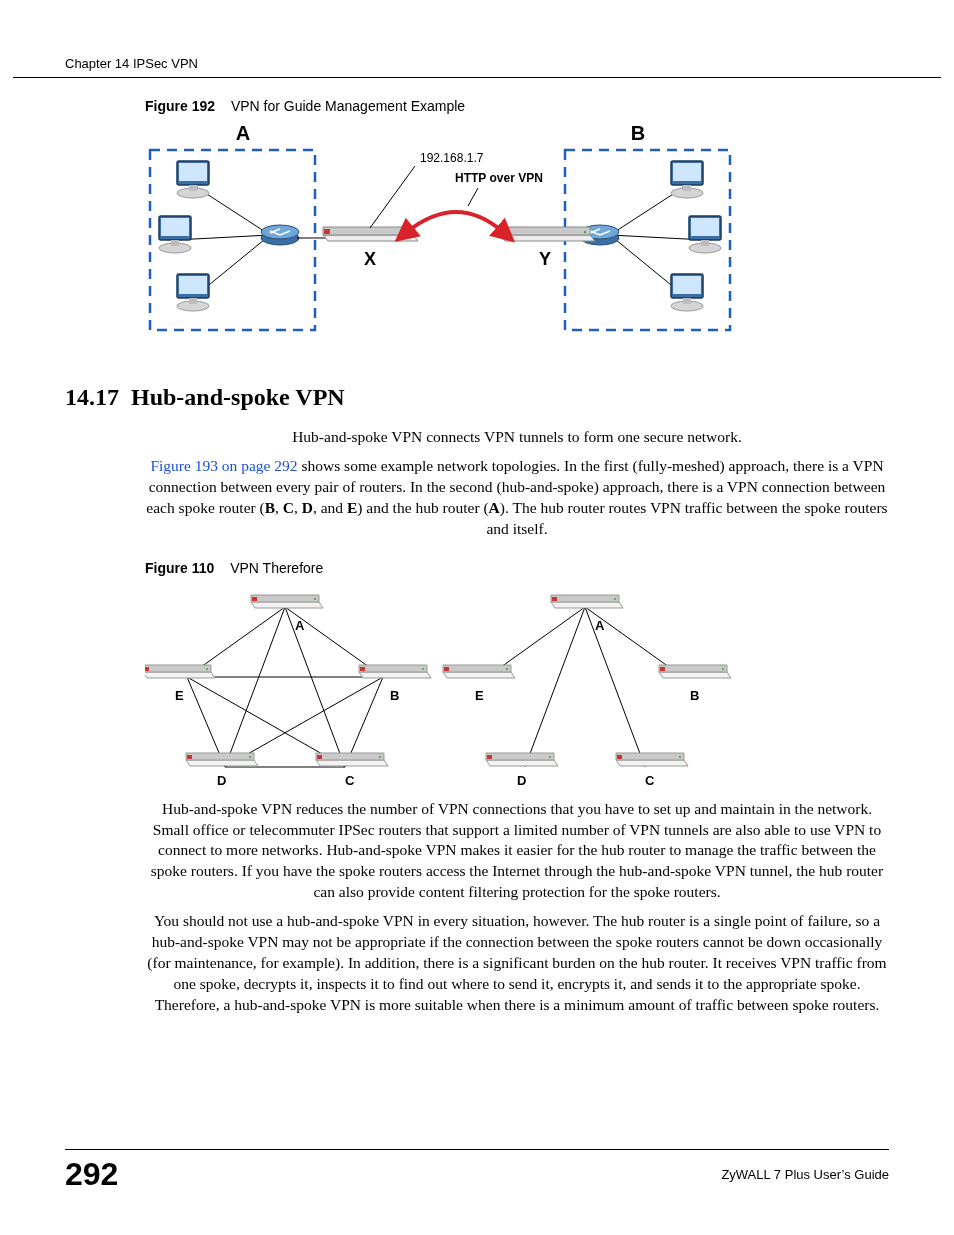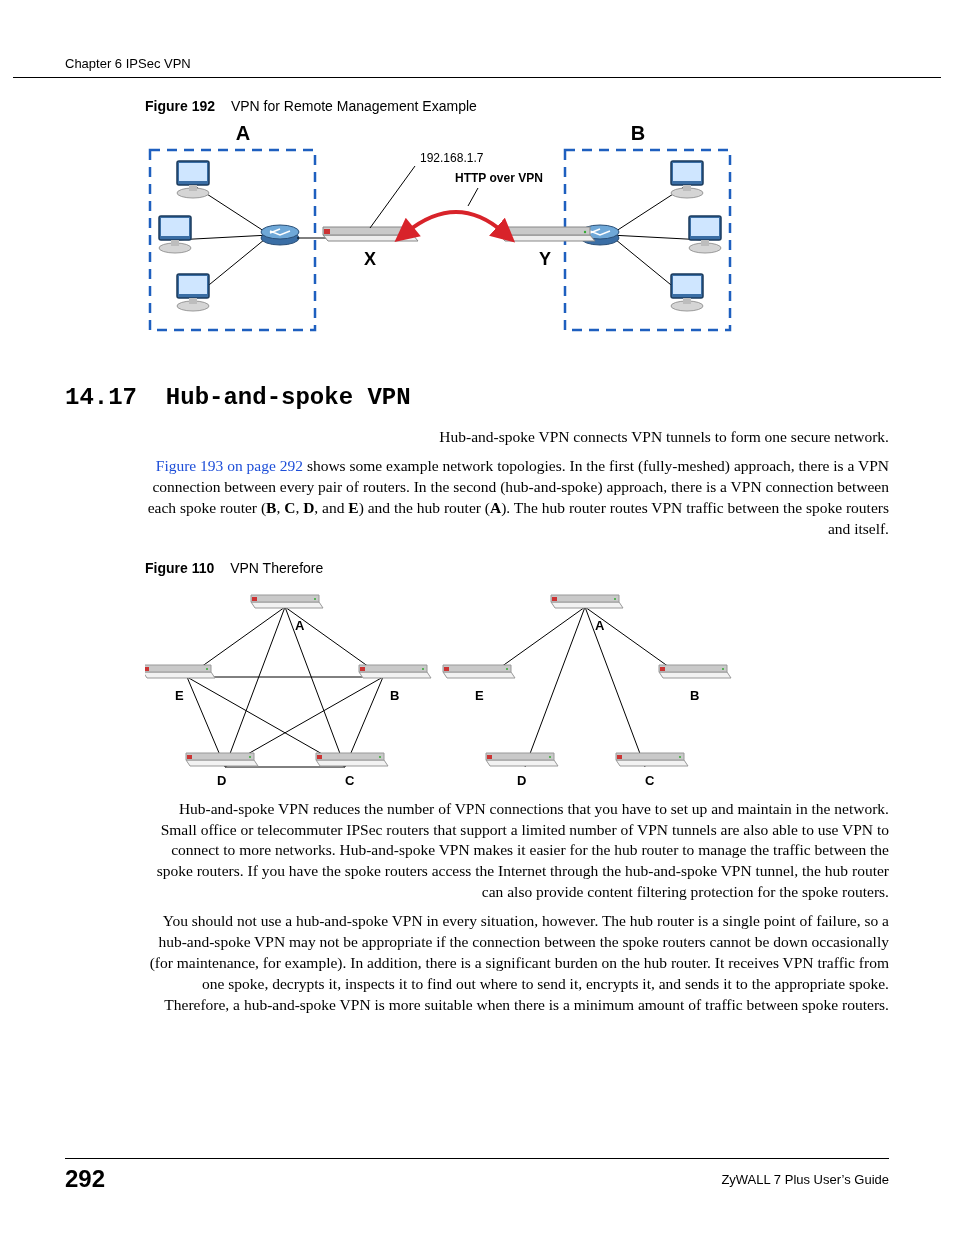--- a/index.html
+++ b/index.html
@@ -28,67 +28,67 @@
     font-size: 14px;
     margin-top: 20px;
     margin-bottom: 6px;
     margin-left: 80px;
   }
   .fig-caption .label { padding-right: 12px; font-weight: bold;}
   .fig-wrap {
     margin-left: 80px;
   }
   h2.section {
-    font-family: Liberation Mono, monospace;
+    font-family: Liberation Serif, serif;
     font-size: 24px;
     font-weight: bold;
     margin: 40px 0 16px 0;
   }
   .body-text {
     margin-left: 80px;
     margin-right: 0;
     line-height: 1.35;
     margin-top: 8px;
     margin-bottom: 8px;
-    text-align: right;
+    text-align: center;
   }
   .xref { color: #1d4ed8; }
   .foot {
     position: absolute;
     bottom: 42px;
     left: 65px;
     right: 65px;
     border-top: 1px solid #000;
     padding-top: 6px;
     display: flex;
     justify-content: space-between;
     align-items: center;
   }
   .foot .pg {
     font-family: Arial, Helvetica, sans-serif;
-    font-size: 24px;
+    font-size: 32px;
     font-weight: bold;
   }
   .foot .guide {
     font-family: Arial, Helvetica, sans-serif;
     font-size: 13px;
   }
   svg text {
     font-family: Arial, Helvetica, sans-serif;
     user-select: none;
   }
 </style>
 </head>
 <body>
 
-<div class="running-head">Chapter 6 IPSec VPN</div>
+<div class="running-head">Chapter 14 IPSec VPN</div>
 
 <div class="fig-caption">
   <span class="label">Figure 192</span>
-  <span>VPN for Remote Management Example</span>
+  <span>VPN for Guide Management Example</span>
 </div>
 
 <div class="fig-wrap">
 <svg width="590" height="220" viewBox="0 0 590 220">
   <defs>
     <g id="monitor">
       <rect x="-16" y="-24" width="32" height="24" rx="2" fill="#3a6ea5" stroke="#1a3a5c" stroke-width="1.5"></rect>
       <rect x="-14" y="-22" width="28" height="18" fill="#cfe6ff"></rect>
       <ellipse cx="0" cy="8" rx="16" ry="5" fill="#d5d5d5" stroke="#999"></ellipse>
       <rect x="-4" y="0" width="8" height="6" fill="#bdbdbd"></rect>

